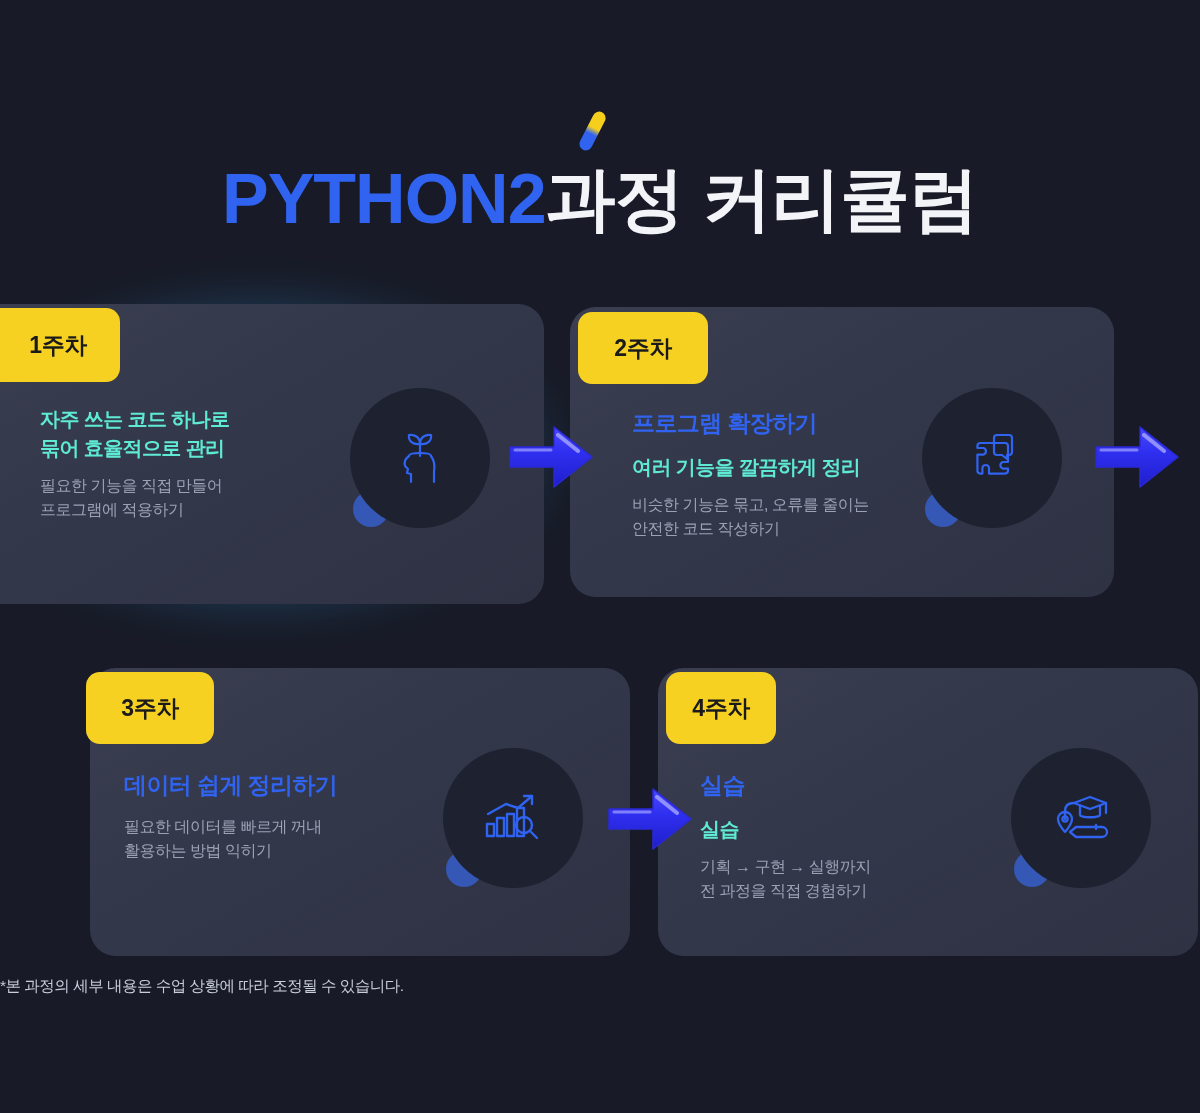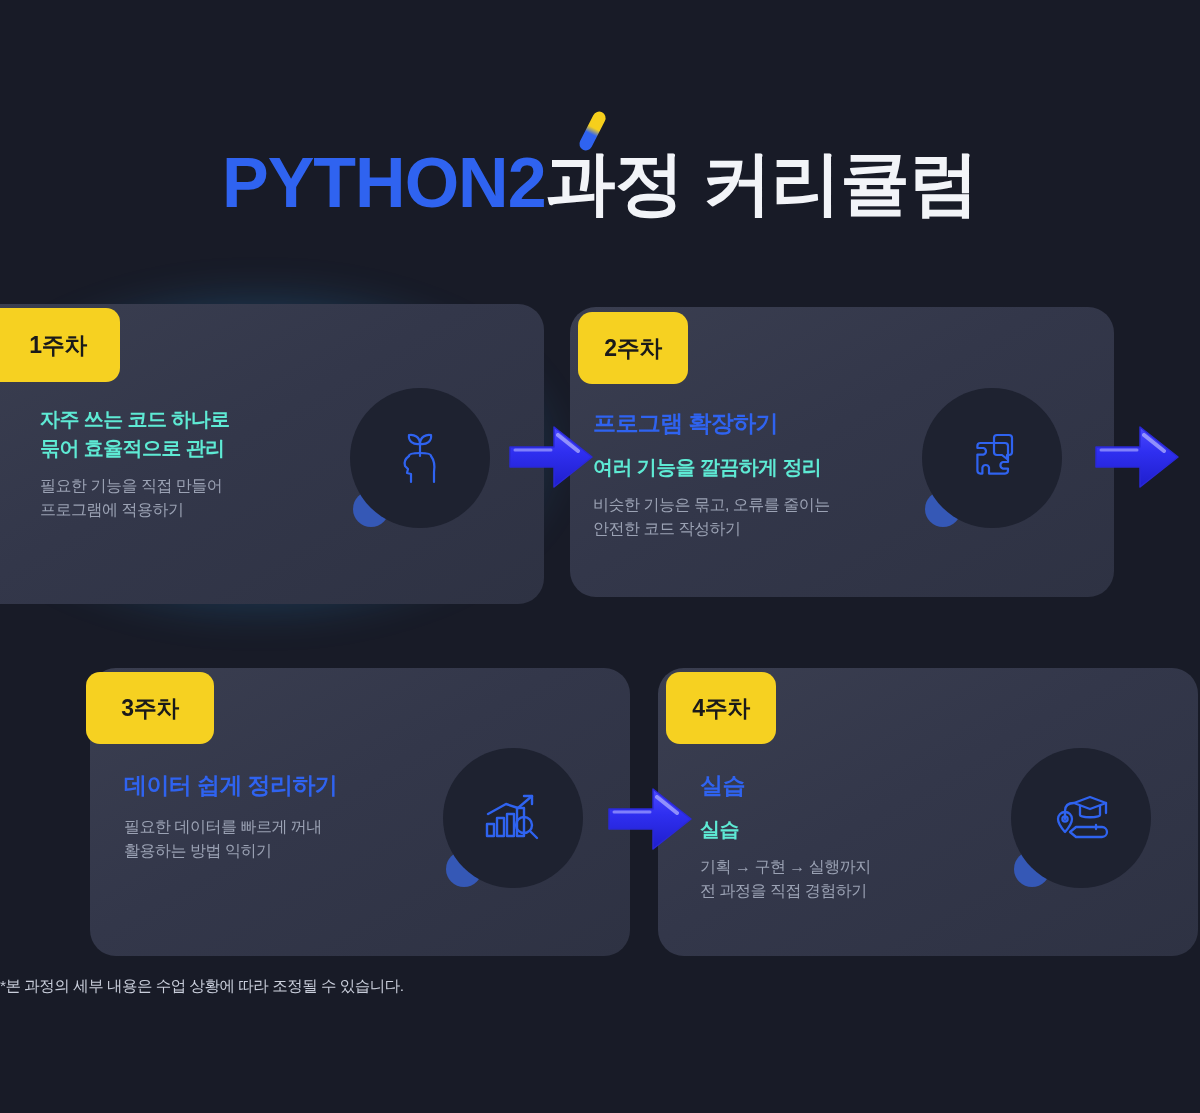--- a/index.html
+++ b/index.html
@@ -16,21 +16,21 @@
   .stage {
     position: absolute;
     inset: 0;
     width: 1200px;
     height: 1113px;
   }
 
   
   .title-wrap {
     position: absolute;
-    top: 148px;
+    top: 164px;
     left: 0;
     width: 1200px;
     text-align: center;
     white-space: nowrap;
   }
   .title-text {
     font-size: 70px;
     font-weight: 800;
     letter-spacing: -1px;
     line-height: 1;
@@ -78,28 +78,28 @@
     color: #1a1a1a;
     font-size: 23px;
     font-weight: 700;
     border-radius: 14px;
     display: flex;
     align-items: center;
     justify-content: center;
     letter-spacing: -0.5px;
   }
   #badge-1 { left: -18px; top: 308px; width: 138px; height: 74px; padding-left: 14px; }
-  #badge-2 { left: 578px; top: 312px; width: 110px; height: 72px; }
+  #badge-2 { left: 578px; top: 312px; width: 130px; height: 72px; }
   #badge-3 { left: 86px;  top: 672px; width: 128px; height: 72px; }
   #badge-4 { left: 666px; top: 672px; width: 110px; height: 72px; }
 
   
   .card-text { position: absolute; }
   #text-1 { left: 40px;  top: 405px; }
-  #text-2 { left: 593px; top: 408px; }
+  #text-2 { left: 632px; top: 408px; }
   #text-3 { left: 124px; top: 770px; }
   #text-4 { left: 700px; top: 770px; }
 
   .c-title {
     color: #2f63f0;
     font-size: 23px;
     font-weight: 700;
     letter-spacing: -0.6px;
     margin-bottom: 14px;
   }

